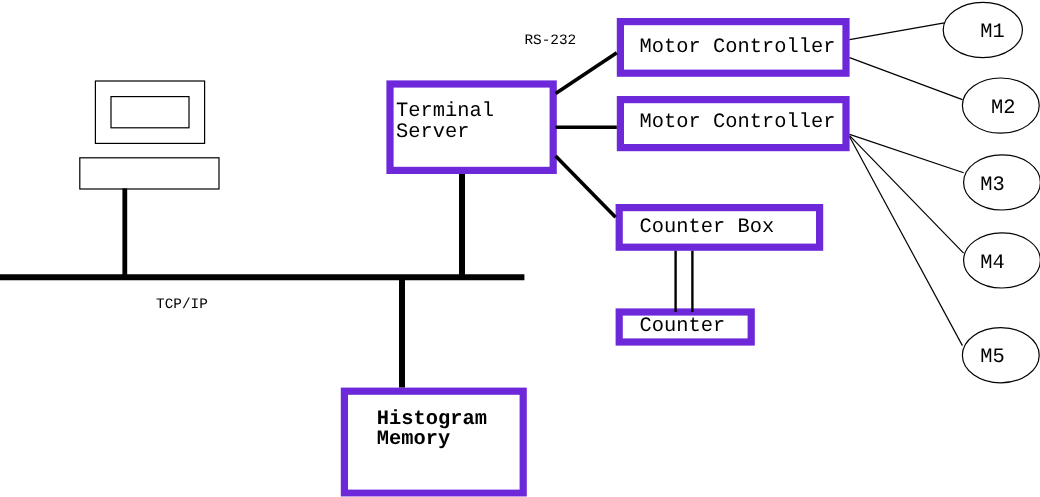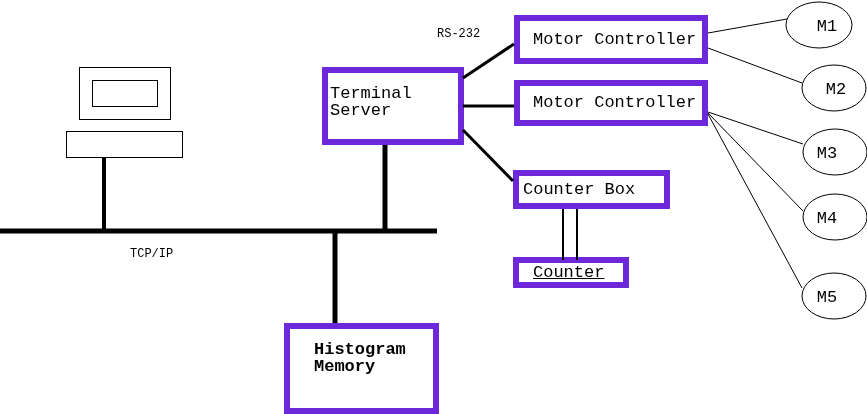--- a/index.html
+++ b/index.html
@@ -57,23 +57,23 @@
   <div class="icon-rect" style="left:92px; top:80px; width:66px; height:27px;"></div>
   <div class="icon-rect" style="left:66px; top:131px; width:117px; height:27px;"></div>
 
   <div class="box multiline" style="left:322px; top:67px; width:142px; height:78px; padding:12px 0 0 2px; line-height:17px;">Terminal
 Server</div>
 
   <div class="box vcenter" style="left:514px; top:15px; width:194px; height:49px; padding-left:13px;">Motor Controller</div>
 
   <div class="box vcenter" style="left:514px; top:80px; width:194px; height:46px; padding-left:13px;">Motor Controller</div>
 
-  <div class="box vcenter" style="left:513px; top:170px; width:157px; height:39px; padding-left:4px;">Counter Box</div>
+  <div class="box vcenter" style="left:513px; top:170px; width:173px; height:39px; padding-left:14px;">Counter Box</div>
 
-  <div class="box vcenter" style="left:513px; top:257px; width:116px; height:31px; padding-left:14px;text-decoration:underline;">Counter</div>
+  <div class="box vcenter" style="left:513px; top:257px; width:116px; height:31px; padding-left:14px;">Counter</div>
 
   <div class="box multiline" style="left:284px; top:323px; width:155px; height:91px; padding:12px 0 0 24px; line-height:17px;font-weight:bold;">Histogram
 Memory</div>
 
 
   <div class="plain-label" style="left:130px; top:246px;">TCP/IP</div>
 
   <div class="plain-label" style="left:437px; top:26px;">RS-232</div>
 
   <svg id="wires" width="867" height="414" viewBox="0 0 867 414">

